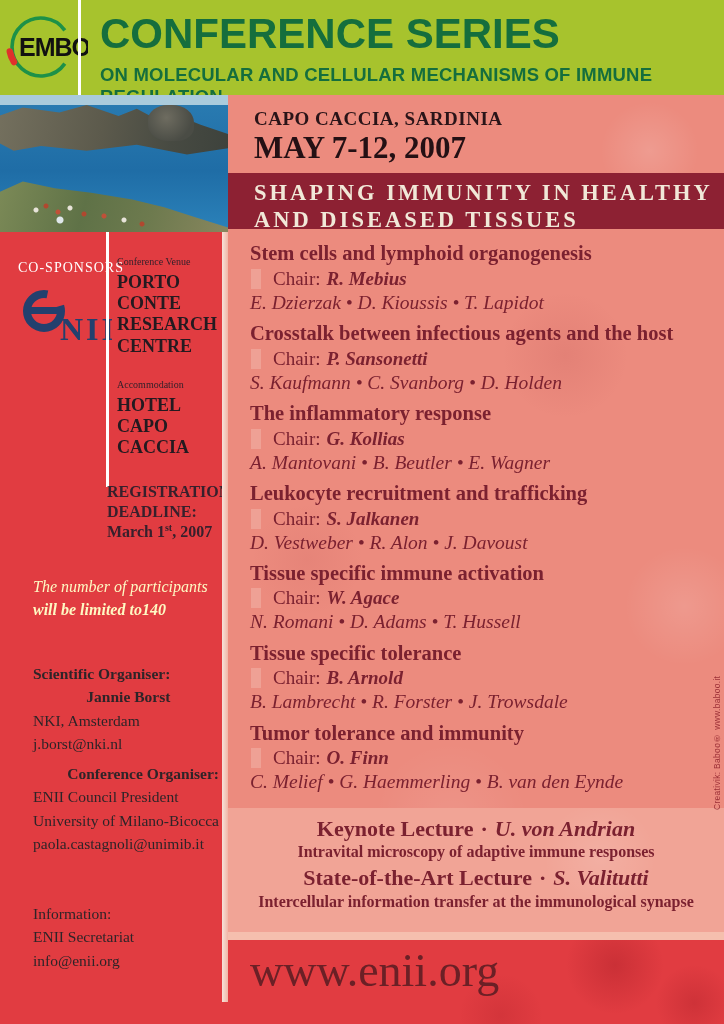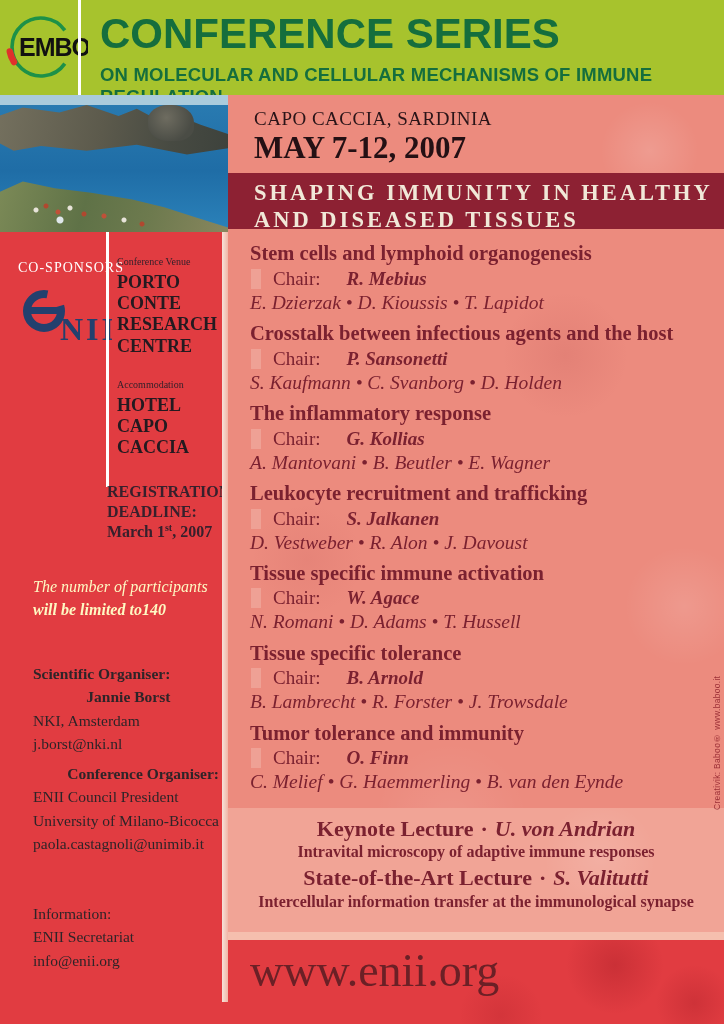--- a/index.html
+++ b/index.html
@@ -55,32 +55,32 @@
   
   .column-separator{position:absolute;left:222px;top:232px;width:6px;height:770px;background:linear-gradient(90deg,#f7e3da,#f0b5a6);}
   
   .main{position:absolute;left:228px;top:95px;width:496px;height:929px;background-color:#ec8b7e;
     background-image:
       radial-gradient(circle 70px at 85% 6%,rgba(255,255,255,0.14),transparent 70%),
       radial-gradient(circle 90px at 68% 28%,rgba(150,40,50,0.10),transparent 70%),
       radial-gradient(circle 80px at 16% 50%,rgba(150,40,50,0.07),transparent 70%),
       radial-gradient(circle 85px at 92% 55%,rgba(255,255,255,0.12),transparent 70%),
       radial-gradient(circle 110px at 45% 78%,rgba(255,255,255,0.08),transparent 70%);}
-  .event-location{position:absolute;left:26px;top:13px;font-size:19px;font-weight:normal;letter-spacing:0.5px;color:#2a1418;}
+  .event-location{position:absolute;left:26px;top:13px;font-size:19px;font-weight:bold;letter-spacing:0.5px;color:#2a1418;}
   .event-dates{position:absolute;left:26px;top:35px;font-size:31px;font-weight:bold;color:#241014;}
   .theme-banner{position:absolute;left:0;top:78px;width:496px;height:56px;background:#8d2133;
     color:#f1e8d8;font-size:22.5px;font-weight:bold;letter-spacing:3px;line-height:1.22;
     padding:6px 0 16px 26px;box-sizing:border-box;}
   .sessions{position:absolute;left:22px;top:147px;width:462px;}
   .session{margin-bottom:9px;font-family:Liberation Serif, serif;}
   .session-title{font-size:20.5px;font-weight:bold;color:#7b2130;line-height:1.1;white-space:nowrap;}
   .chair-row{margin:3px 0 2px 1px;font-size:19px;color:#7b2130;}
   .chair-marker{display:inline-block;width:10px;height:20px;background:#efa195;margin-right:12px;vertical-align:-4px;}
   .chair-label{margin-right:6px;}
-  .chair-name{font-weight:bold;font-style:italic;margin-left:20px;}
+  .chair-name{font-weight:bold;font-style:italic;}
   .session-speakers{font-size:19.5px;font-style:italic;color:#7b2130;line-height:1.1;white-space:nowrap;}
   .lectures-band{position:absolute;left:0;top:713px;width:496px;height:124px;background-color:#f1a496;
     background-image:radial-gradient(circle 80px at 75% 40%,rgba(255,255,255,0.12),transparent 70%);
     text-align:center;color:#7b2130;padding-top:8px;box-sizing:border-box;}
   .lecture-type-row{font-size:22px;font-weight:bold;line-height:1.2;}
   .lecture-speaker{font-style:italic;}
   .dot{margin:0 7px;}
   .lecture-topic{font-size:16px;font-weight:bold;margin:1px 0 4px;white-space:nowrap;}
   .thin-line{position:absolute;left:0;top:837px;width:496px;height:8px;background:#f5bfae;}
   .bottom-band{position:absolute;left:0;top:845px;width:496px;height:84px;background-color:#e13c41;

